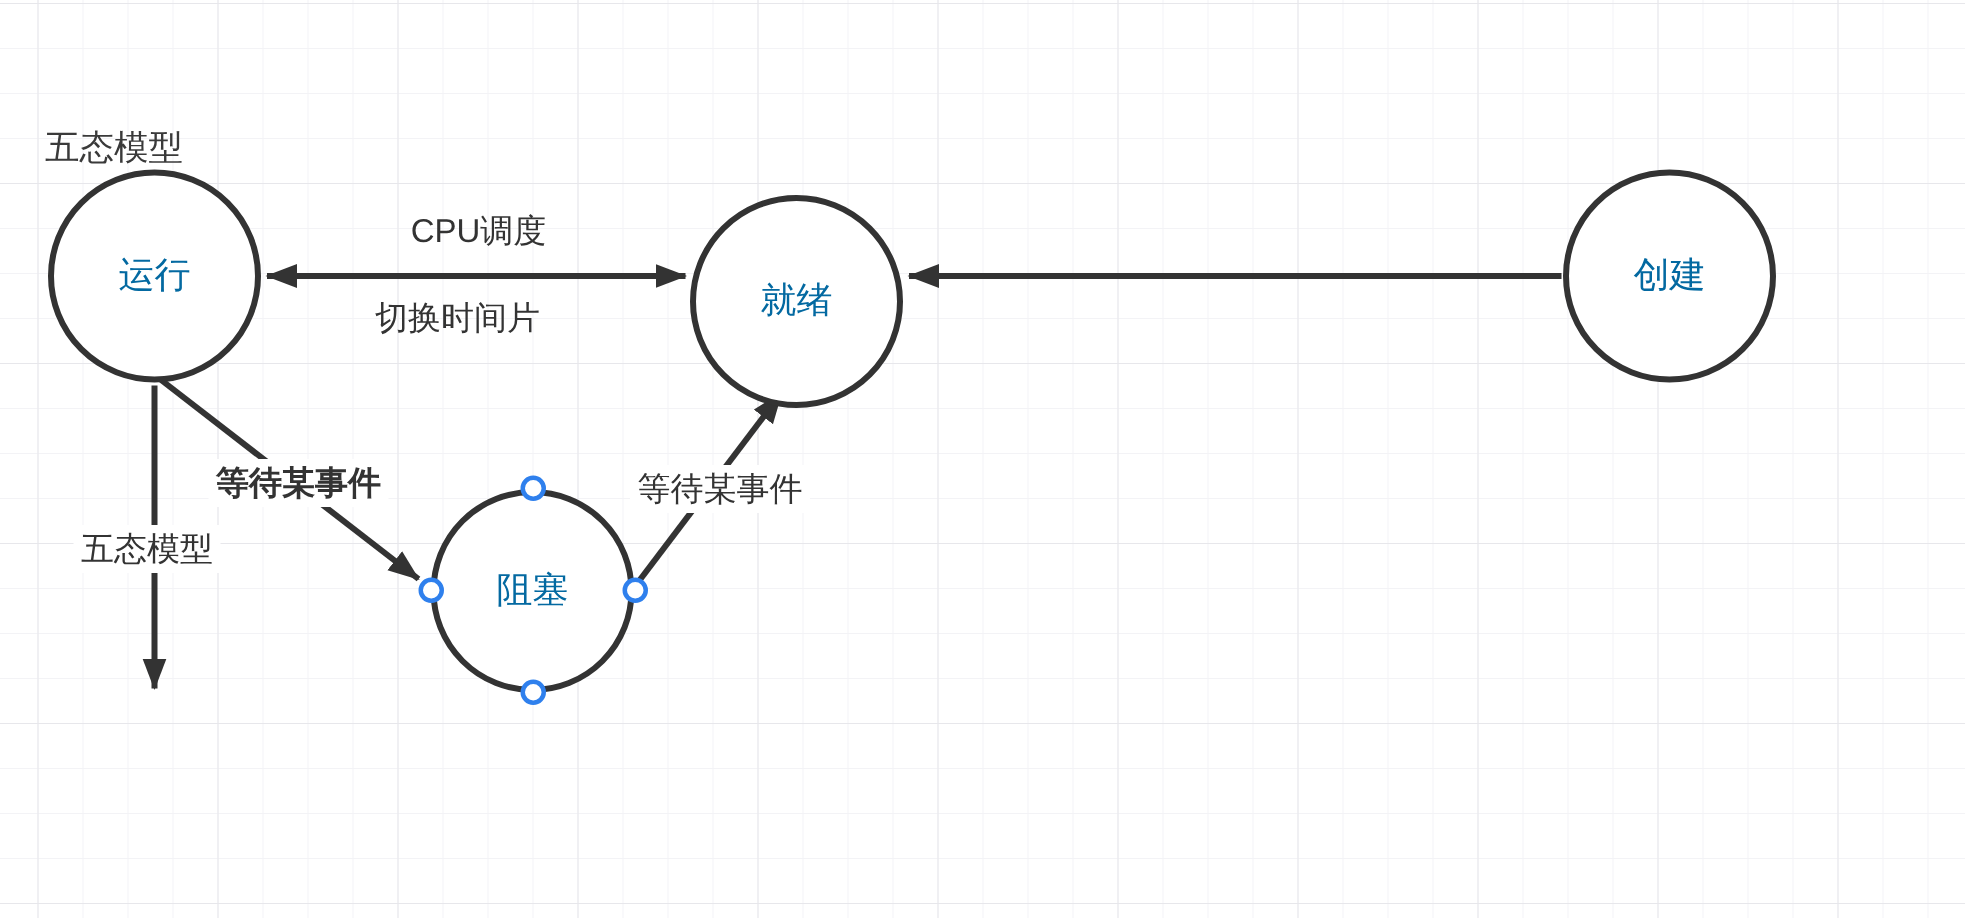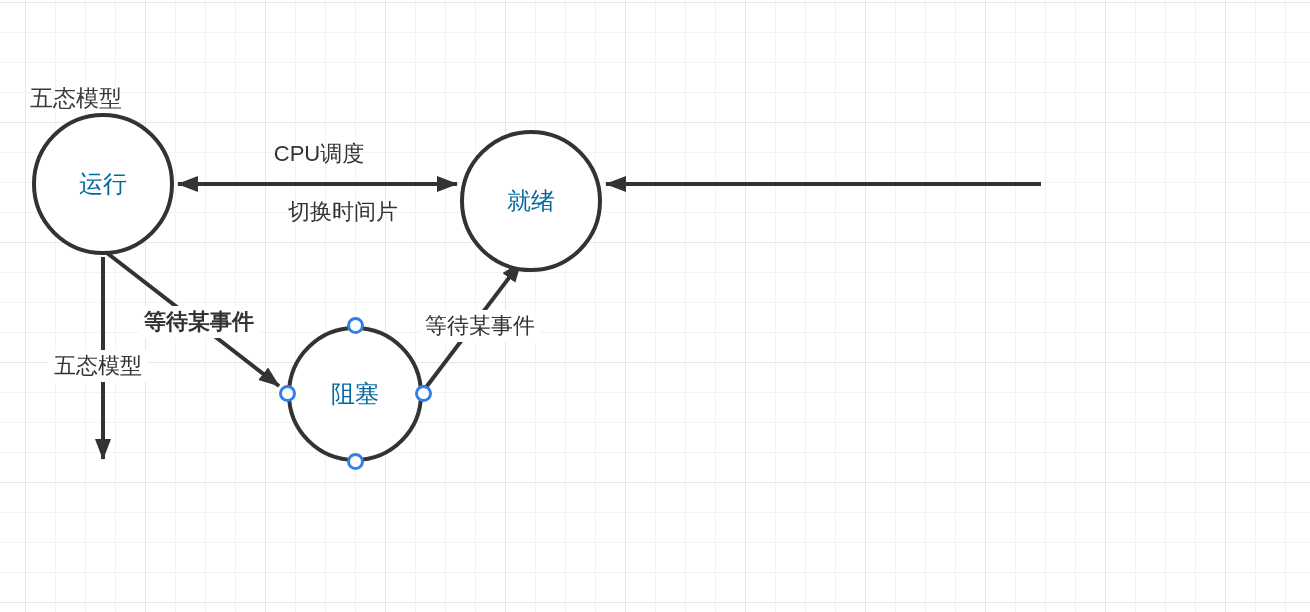--- a/index.html
+++ b/index.html
@@ -96,30 +96,33 @@
   <div class="diagram-title" style="left:30px; top:43px;">五态模型</div>
 
   <div class="node" style="left:32px; top:113px; width:142px; height:142px;">
     <span class="node-label">运行</span>
   </div>
 
   <div class="node" style="left:460px; top:130px; width:142px; height:142px;">
     <span class="node-label">就绪</span>
   </div>
 
+  <div class="node" style="left:1042px; top:113px; width:142px; height:142px;">
+    <span class="node-label">创建</span>
+  </div>
 
   <div class="node" style="left:287px; top:326px; width:136px; height:136px;">
     <span class="node-label">阻塞</span>
   </div>
 
 
   <div class="handle" style="left:346.5px; top:316.5px;"></div>
   <div class="handle" style="left:278.5px; top:384.5px;"></div>
   <div class="handle" style="left:414.5px; top:384.5px;"></div>
   <div class="handle" style="left:346.5px; top:452.5px;"></div>
 
   <div class="edge-label no-bg" style="left:319px; top:154px;">CPU调度</div>
-  <div class="edge-label no-bg" style="left:305px; top:212px;margin-left:38px;">切换时间片</div>
+  <div class="edge-label no-bg" style="left:305px; top:212px;">切换时间片</div>
   <div class="edge-label" style="left:98px; top:366px;">五态模型</div>
   <div class="edge-label" style="left:199px; top:322px;font-weight:bold;">等待某事件</div>
   <div class="edge-label" style="left:480px; top:326px;">等待某事件</div>
 
 </div>
 
 </body></html>

